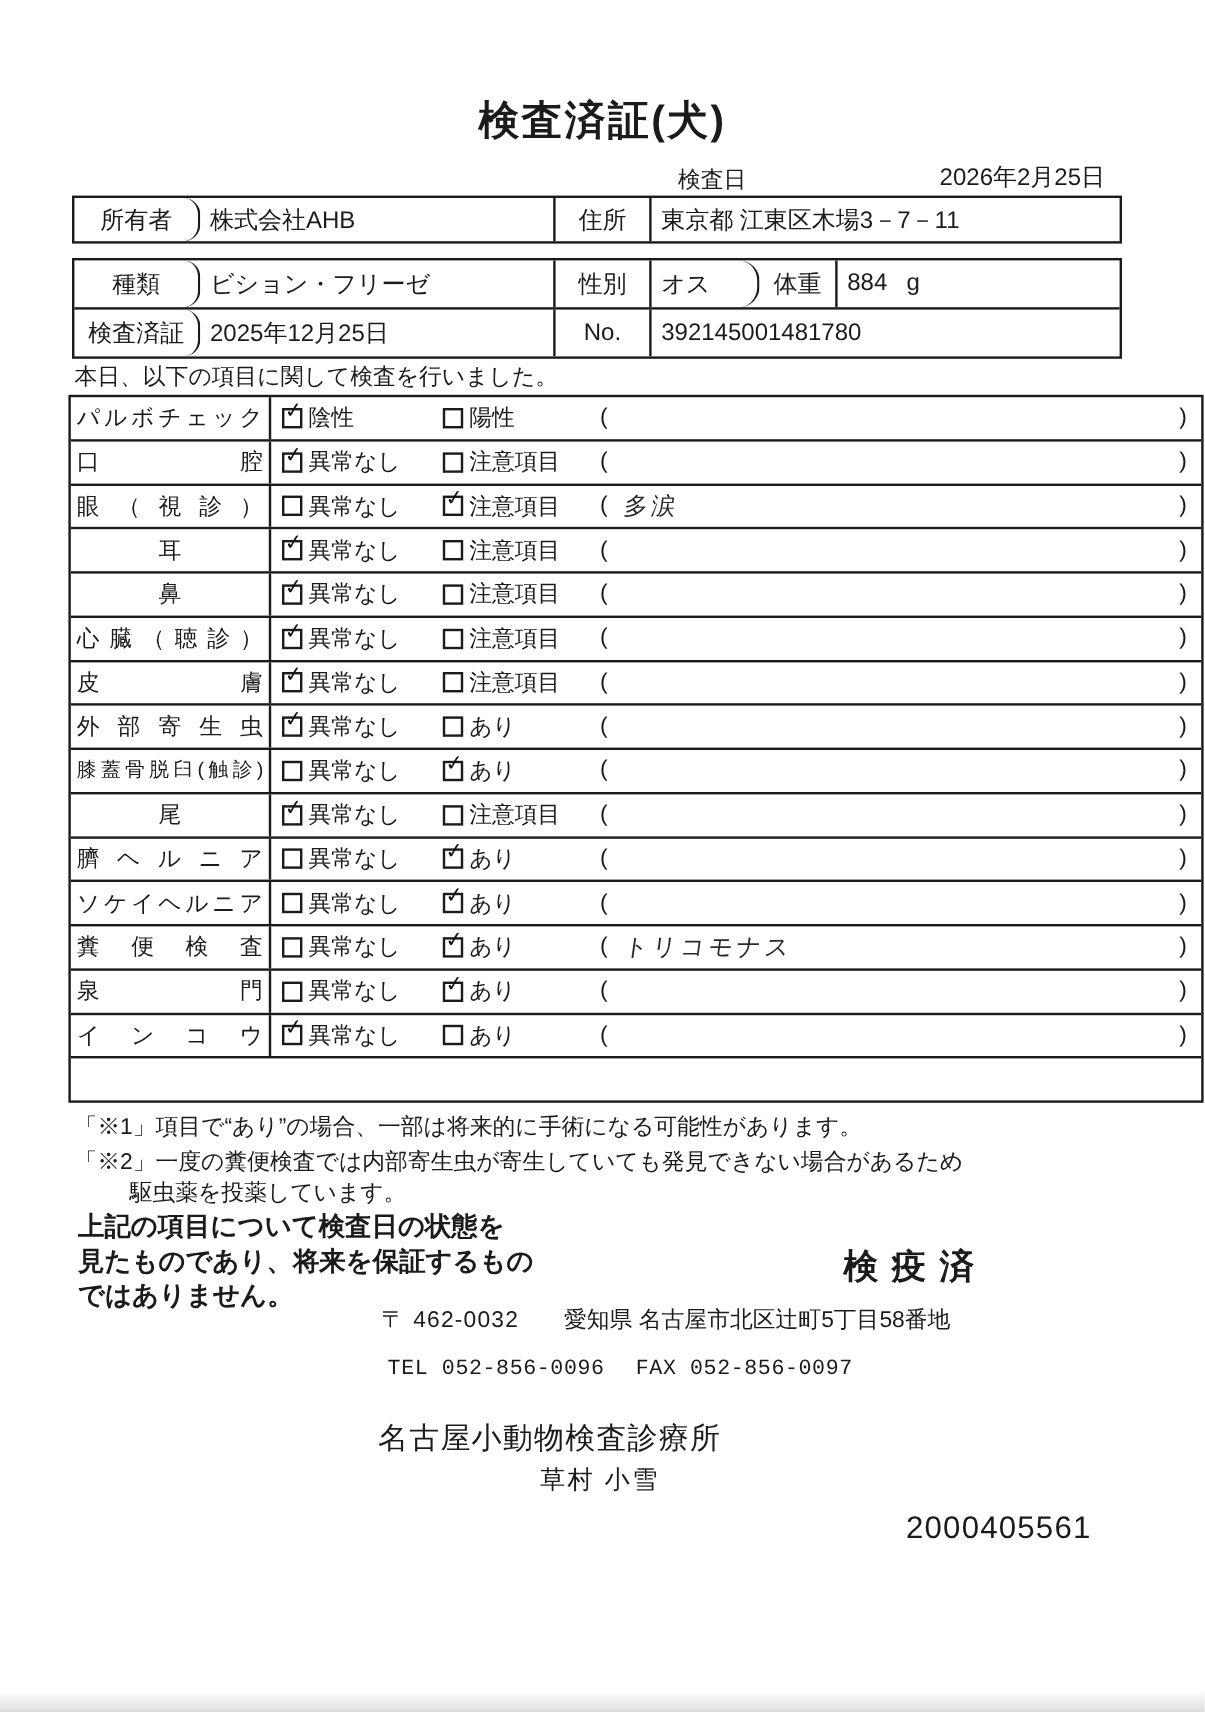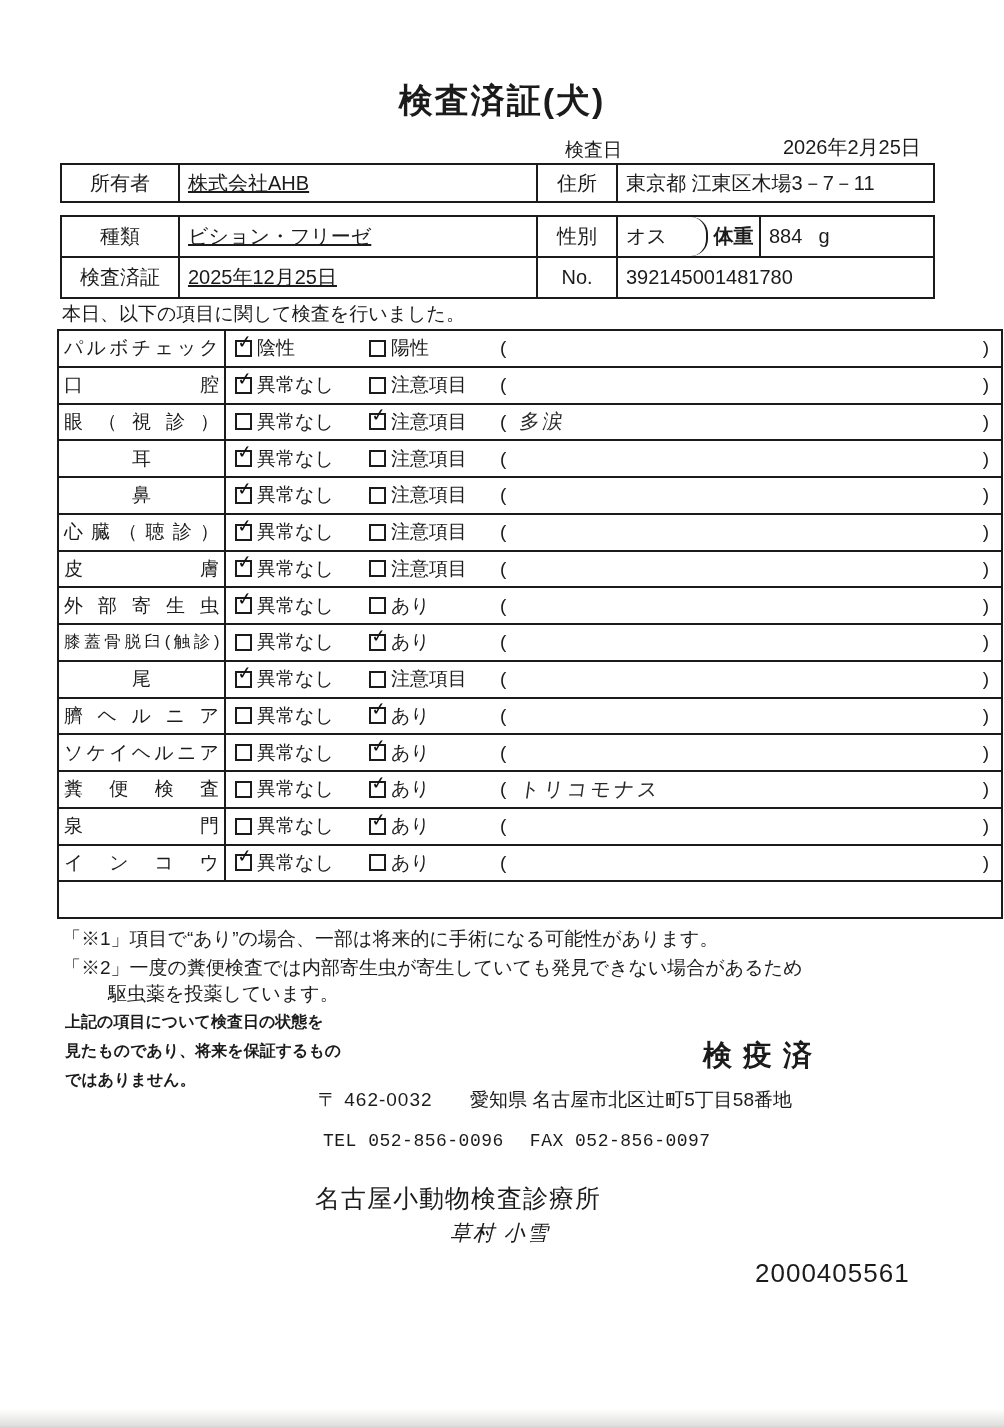--- a/index.html
+++ b/index.html
@@ -27,25 +27,25 @@
   .bcell {
     box-sizing:border-box; display:flex; align-items:center;
     font-size:20px; padding:0 8px; overflow:hidden; white-space:nowrap;
   }
   .bcell.lbl { justify-content:center; border-right:2px solid #1b1b1b; }
   .bcell.mid { border-right:2px solid #1b1b1b; }
 
   .owner-table { top:163px; left:60px; width:875px; height:40px; }
   .animal-table { top:215px; left:60px; width:875px; height:84px; }
   .animal-table .brow:first-child { border-bottom:2px solid #1b1b1b; }
-  .w105 { width:118px; flex:none; }
-  .w340 { width:358px; flex:none;text-decoration:underline; }
+  .w105 { width:105px; flex:none;border-radius:14px; }
+  .w340 { width:296px; flex:none; }
   .w80  { width:80px;  flex:none; }
   .w90  { width:90px;  flex:none;border-radius:17px; }
-  .w65  { width:53px;  flex:none;font-weight:bold; }
+  .w65  { width:65px;  flex:none; }
   .grow { flex:1; }
   .weight-cell { justify-content:flex-start; }
   .weight-unit { margin-left:16px; }
 
   .intro { top:301px; left:62px; font-size:19px; }
 
   
   .checklist {
     top:329px; left:57px; width:946px; height:590px;
     border:2px solid #1b1b1b; box-sizing:border-box;
@@ -86,30 +86,30 @@
     transform:skewX(-8deg); color:#2a2a2a;
   }
   .row-mark { position:absolute; right:-48px; top:50%; transform:translateY(-50%); font-size:19px; }
 
   
   .fn1  { top:926px; left:62px;  font-size:19px; }
   .fn2a { top:955px; left:62px;  font-size:19px; }
   .fn2b { top:981px; left:108px; font-size:19px; }
 
   
-  .disclaimer { top:1007px; left:65px; font-size:16px; font-weight:bold; line-height:29px; }
+  .disclaimer { top:1007px; left:65px; font-size:22px; font-weight:bold; line-height:29px; }
 
   .stamp { top:1036px; left:703px; font-size:29px; letter-spacing:11px; font-weight:600; }
 
   .postal  { top:1087px; left:318px; font-size:19px; letter-spacing:1px; }
   .addr2   { top:1087px; left:470px; font-size:19px; }
   .tel-line { top:1131px; left:323px; font-size:18px; font-family:"Liberation Mono", monospace; display:flex; gap:26px; letter-spacing:0.5px; }
 
   .clinic-name { top:1182px; left:315px; font-size:25px; letter-spacing:1px; }
-  .signer      { top:1219px; left:450px; font-size:21px; letter-spacing:2px;font-style:italic; }
+  .signer      { top:1219px; left:450px; font-size:21px; letter-spacing:2px; }
   .serial      { top:1258px; left:755px; font-size:26px; letter-spacing:1px; }
 
   .bottom-shadow {
     bottom:0; left:0; width:1004px; height:18px;
     background:linear-gradient(to bottom, rgba(230,230,228,0) 0%, #e2e2e0 85%, #d8d8d6 100%);
   }
 </style>
 </head>
 <body>
 

